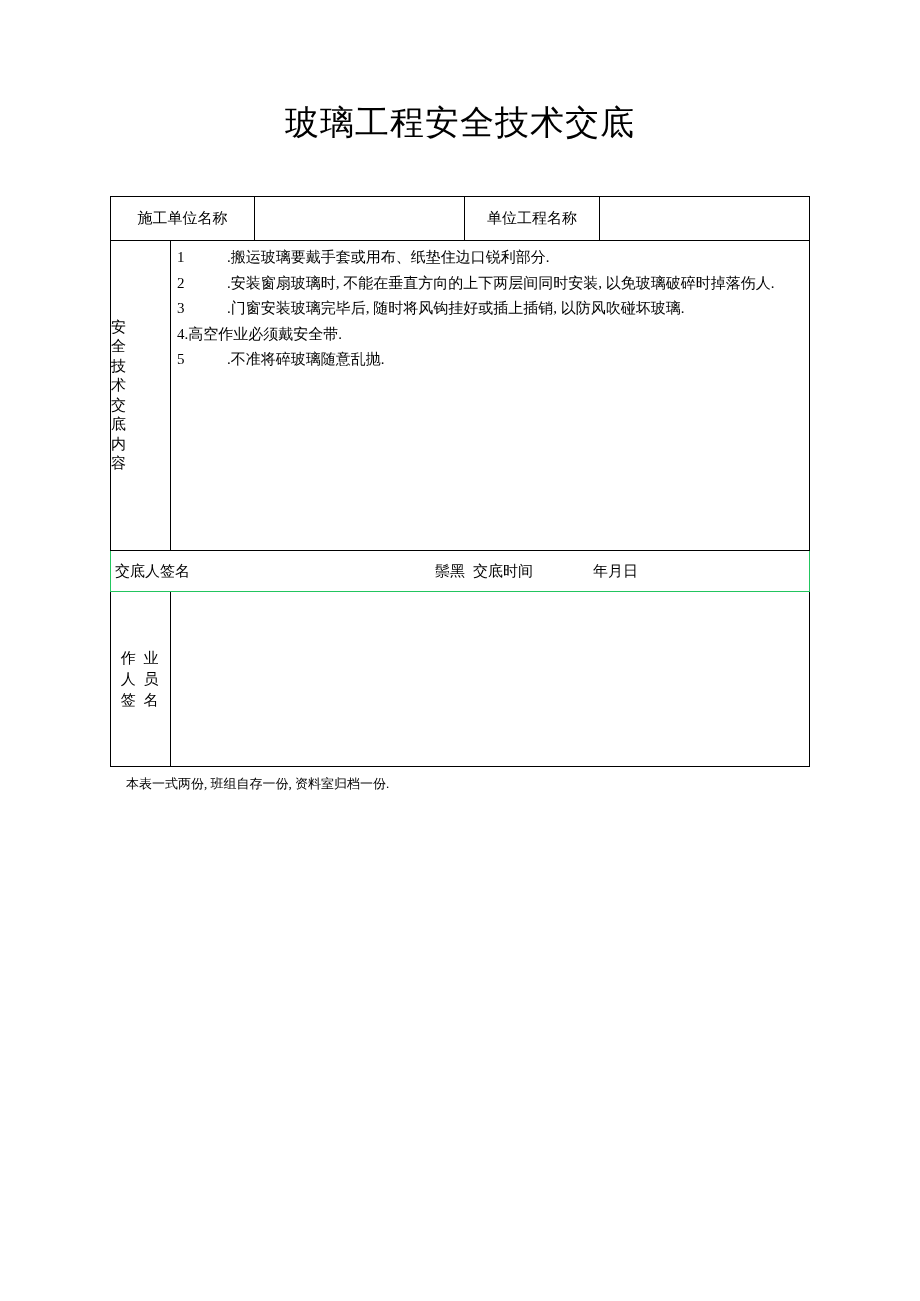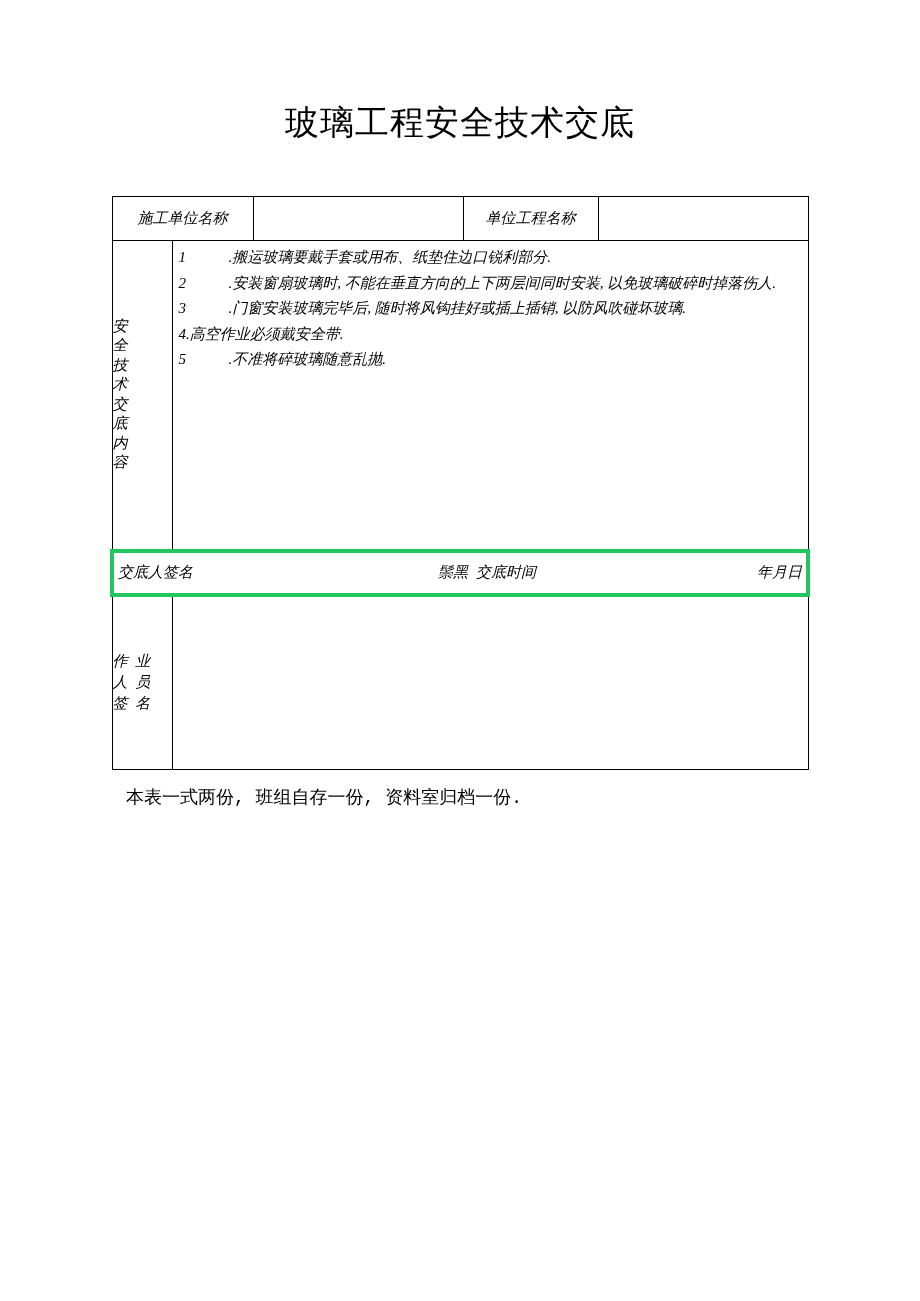--- a/index.html
+++ b/index.html
@@ -19,21 +19,20 @@
       text-align: center;
       font-size: 34px;
       font-weight: normal;
       margin-bottom: 50px;
       letter-spacing: 1px;
     }
     table {
       border-collapse: collapse;
       width: 100%;
       font-size: 15px;
-      font-style: italic;
     }
     td {
       border: 1px solid #000;
       vertical-align: middle;
     }
     .header-row td {
       height: 44px;
       text-align: center;
     }
     .label-cell {
@@ -71,29 +70,28 @@
     }
     .sign-row td {
       height: 40px;
       padding: 2px 4px;
     }
     .worker-row td {
       height: 175px;
     }
     .worker-label {
       width: 60px;
-      text-align: left;
+      text-align: center;
       line-height: 1.4;
       letter-spacing: 2px;
     }
     .footnote {
-      font-size: 18px;
-      margin-top: 15px;
+      font-size: 13px;
+      margin-top: 8px;
       padding-left: 16px;
-      font-family: Liberation Mono, monospace;
     }
   </style>
 </head>
 <body>
 
 <div class="title">玻璃工程安全技术交底</div>
 
 <table>
   <tbody>
       <tr class="header-row">
@@ -108,28 +106,28 @@
     </td>
     <td class="content-cell" colspan="4" id="safety-items">
           <div><span class="num">1</span>.搬运玻璃要戴手套或用布、纸垫住边口锐利部分.</div>
           <div><span class="num">2</span>.安装窗扇玻璃时, 不能在垂直方向的上下两层间同时安装, 以免玻璃破碎时掉落伤人.</div>
           <div><span class="num">3</span>.门窗安装玻璃完毕后, 随时将风钩挂好或插上插销, 以防风吹碰坏玻璃.</div>
           <div>4.高空作业必须戴安全带.</div>
           <div><span class="num">5</span>.不准将碎玻璃随意乱抛.</div>
         </td>
   </tr>
   <tr class="sign-row">
-    <td colspan="5" style="padding:0;border:4px solid #22c55e;">
+    <td colspan="5" style="padding:0;border:1px solid #22c55e;">
       <table style="width:100%;border-collapse:collapse;">
         <tbody>
               <tr>
           <td style="border:none;width:88px;padding:4px;">交底人签名</td>
           <td style="border:none;text-align:right;width:270px;">鬃黑</td>
           <td style="border:none;text-align:left;width:120px;padding-right:20px;">交底时间</td>
-          <td style="border:none;text-align:right;">年月日</td>
+          <td style="border:none;text-align:left;">年月日</td>
         </tr>
       </tbody>
           </table>
     </td>
   </tr>
   <tr class="worker-row">
     <td class="worker-label" id="worker-label-cell">作 业<br>人 员<br>签 名</td>
     <td colspan="4"></td>
   </tr>
 </tbody>

